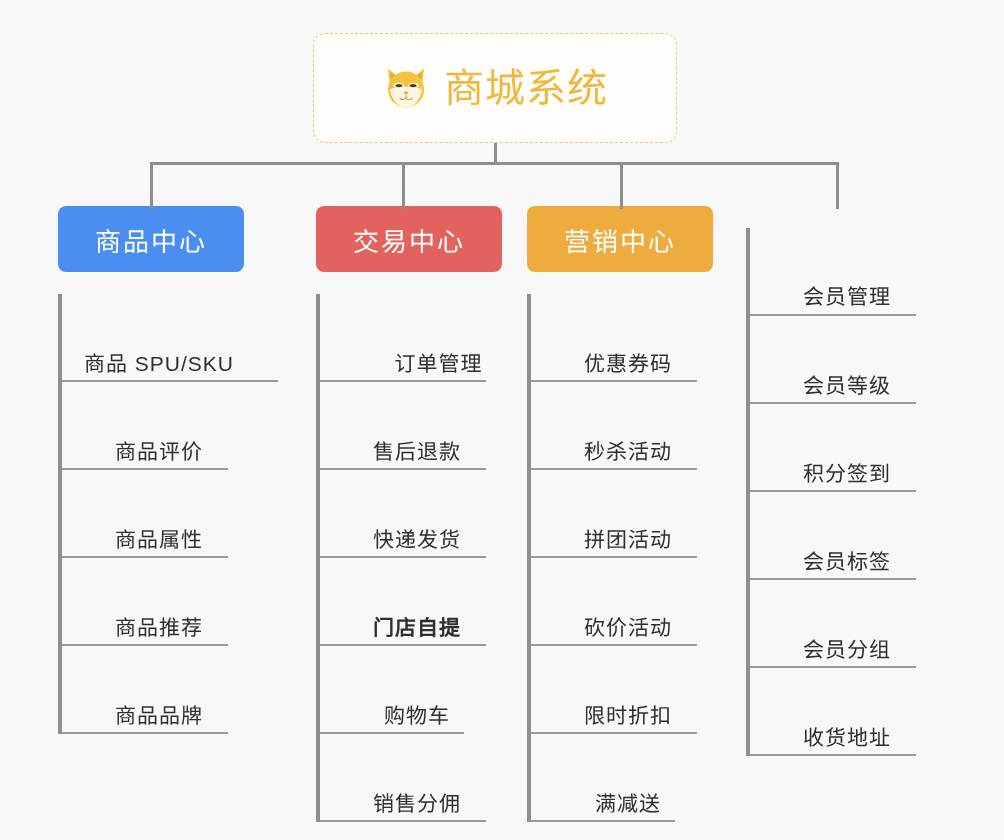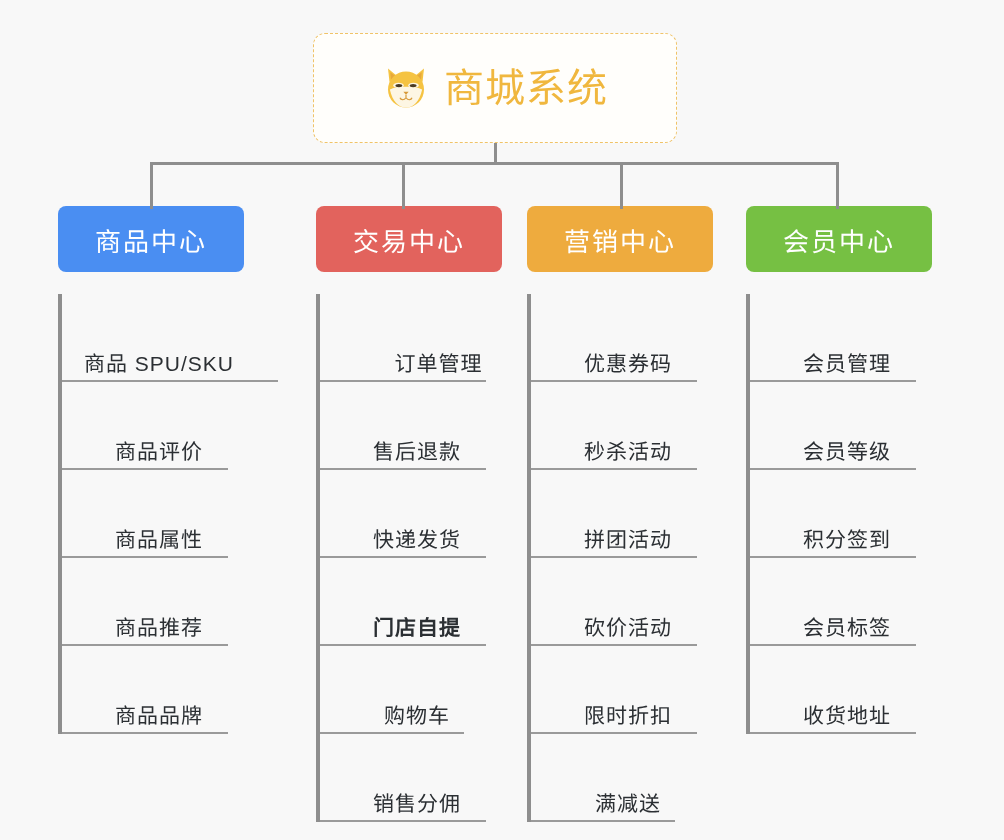--- a/index.html
+++ b/index.html
@@ -239,39 +239,40 @@
             <span class="item-underline" style="width: 166px; background: rgb(154, 154, 154);"></span>
             <span class="item-label" style="color: rgb(43, 47, 51);">限时折扣</span>
           </div>
           <div class="item">
             <span class="item-underline" style="width: 144px; background: rgb(154, 154, 154);"></span>
             <span class="item-label" style="color: rgb(43, 47, 51);">满减送</span>
           </div>
         </div>
       </div>
       <div class="column" style="left: 746px; width: 186px;">
-        <div class="cat-box" style="background: rgb(118, 192, 67);">
-          <span>会员中心</span>
-        </div>
-        <div class="items" style="border-left-color: rgb(142, 142, 142);">
-          <div class="item">
-            <span class="item-underline" style="width: 166px; background: rgb(154, 154, 154);"></span>
-            <span class="item-label" style="color: rgb(43, 47, 51);">会员管理</span>
+        <div class="items" style="border-left-color: rgb(142, 142, 142);">
+          <div class="item">
+            <span class="item-underline" style="width: 166px; background: rgb(154, 154, 154);"></span>
+            <span class="item-label" style="color: rgb(43, 47, 51); font-family: Liberation Serif, serif;">会员管理</span>
           </div>
           <div class="item">
             <span class="item-underline" style="width: 166px; background: rgb(154, 154, 154);"></span>
             <span class="item-label" style="color: rgb(43, 47, 51);">会员等级</span>
           </div>
           <div class="item">
             <span class="item-underline" style="width: 166px; background: rgb(154, 154, 154);"></span>
             <span class="item-label" style="color: rgb(43, 47, 51);">积分签到</span>
           </div>
           <div class="item">
             <span class="item-underline" style="width: 166px; background: rgb(154, 154, 154);"></span>
             <span class="item-label" style="color: rgb(43, 47, 51);">会员标签</span>
+          </div>
+          <div class="item">
+            <span class="item-underline" style="width: 166px; background: rgb(154, 154, 154);"></span>
+            <span class="item-label" style="color: rgb(43, 47, 51);">会员分组</span>
           </div>
           <div class="item">
             <span class="item-underline" style="width: 166px; background: rgb(154, 154, 154);"></span>
             <span class="item-label" style="color: rgb(43, 47, 51);">收货地址</span>
           </div>
         </div>
       </div>
     </div>
 
 <div class="conn conn-v-cat" style="left: 150px; background: rgb(142, 142, 142);"></div>

